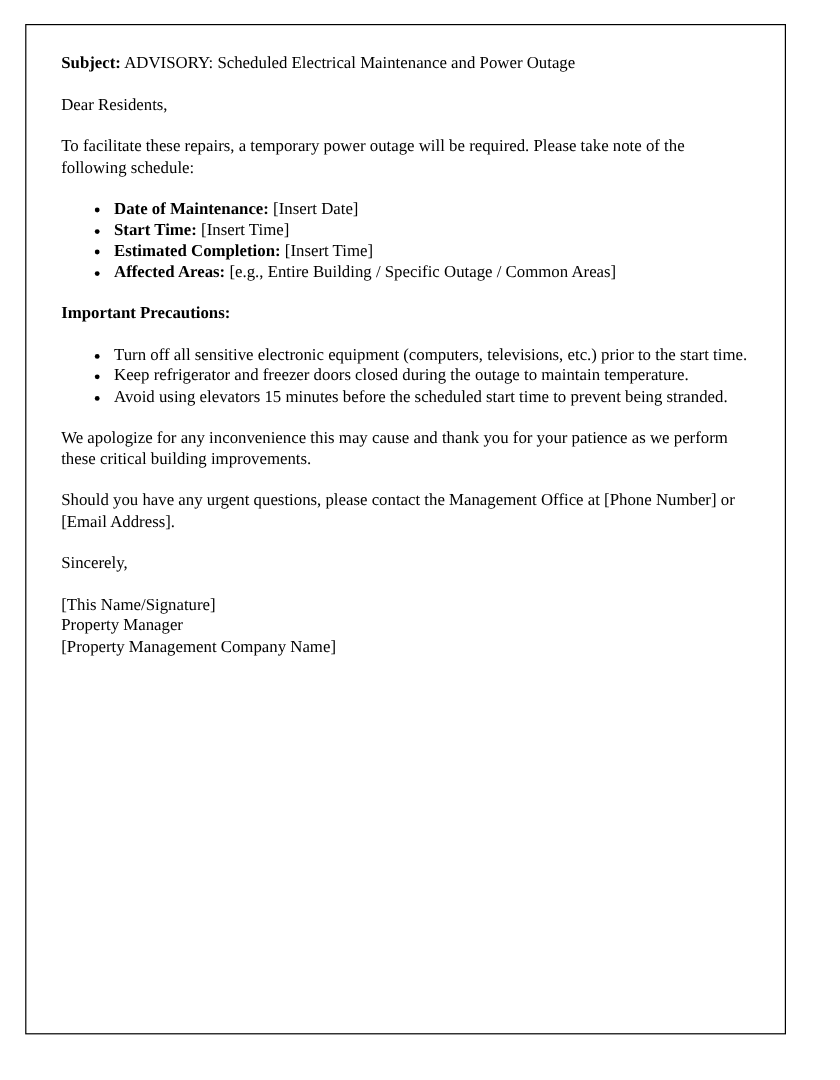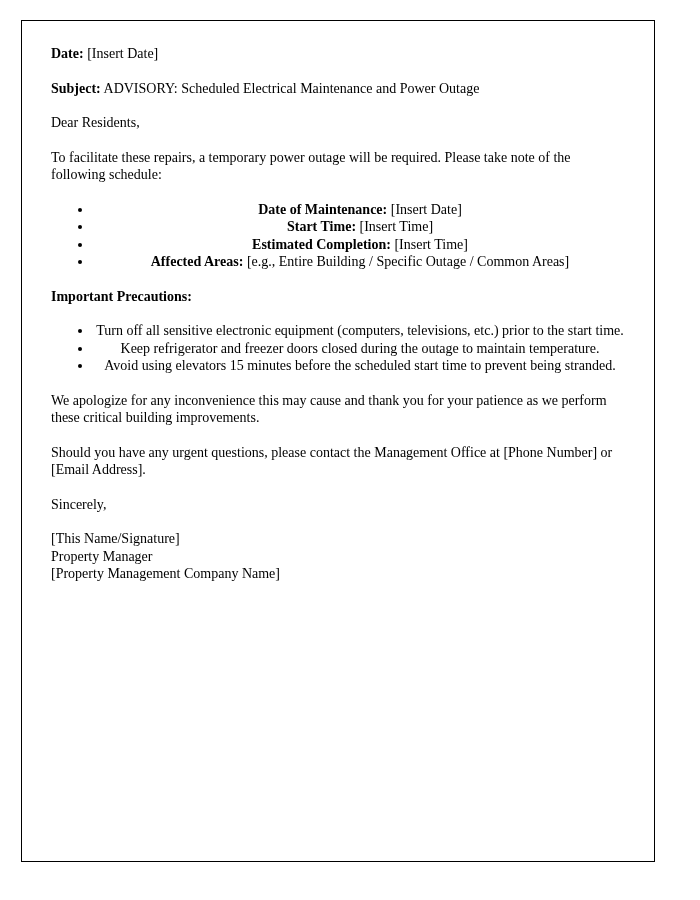--- a/index.html
+++ b/index.html
@@ -34,32 +34,30 @@
     font-weight: bold;
   }
   ul {
     margin: 0 0 17px 0;
     padding: 0 0 0 42px;
     list-style-type: disc;
   }
   li {
     margin: 0;
     padding-left: 2px;
-    text-align: center;
   }
   .signature-block p {
     margin: 0;
   }
 </style>
 </head>
 <body>
 
 <div class="page">
 
-  <p><b>Date:</b> <span>[Insert Date]</span></p>
 
 
   <p><b>Subject:</b> <span>ADVISORY: Scheduled Electrical Maintenance and Power Outage</span></p>
 
   <p>Dear Residents,</p>
 
 
   <p>To facilitate these repairs, a temporary power outage will be required. Please take note of the following schedule:</p>
 
   <ul>

